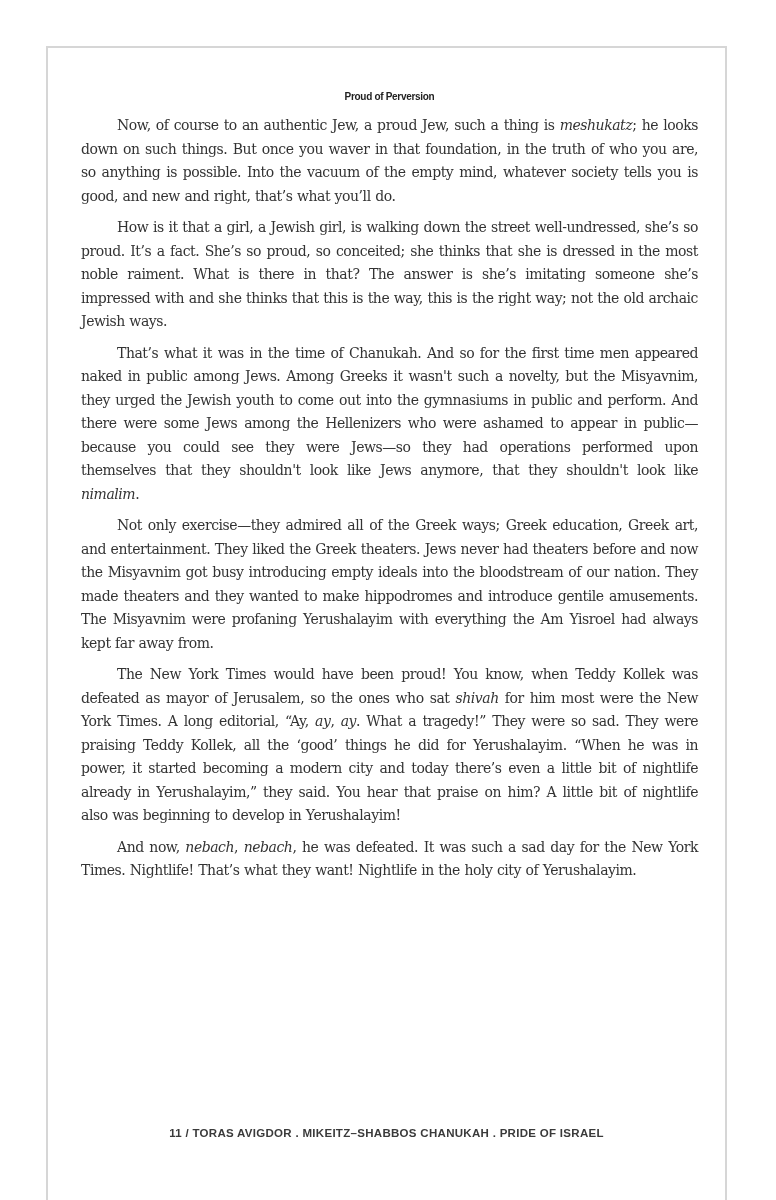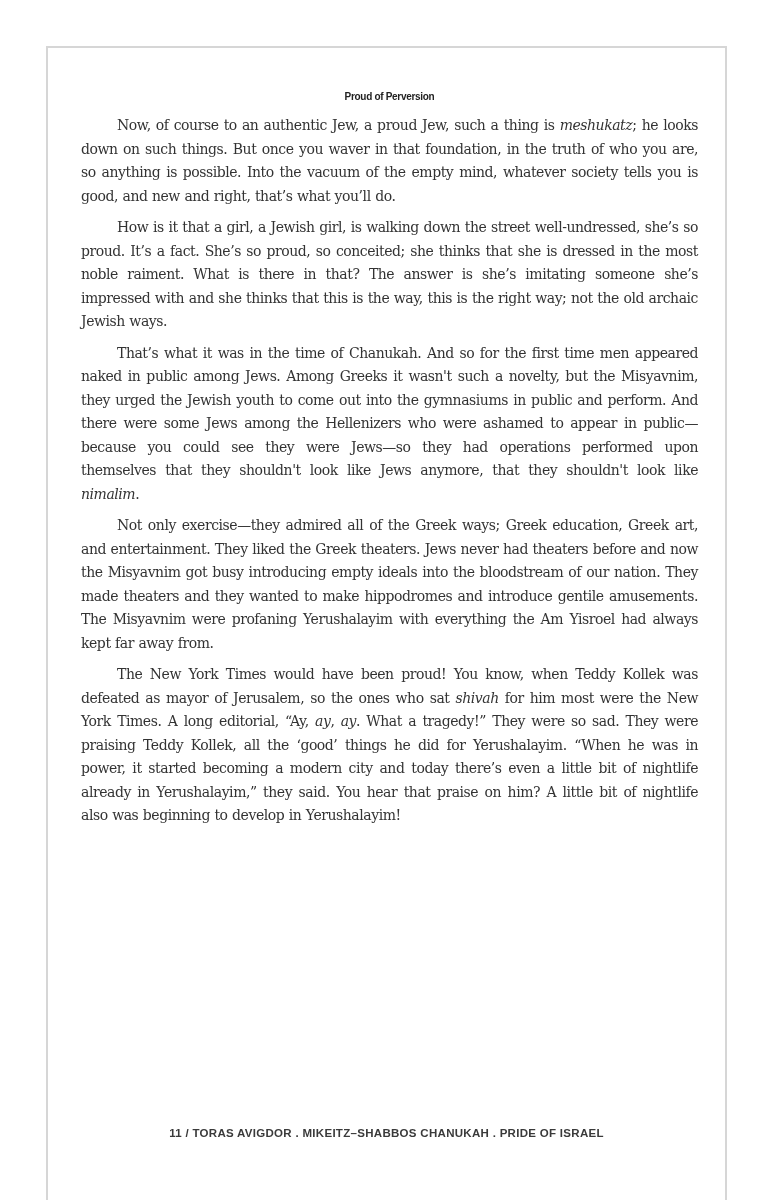--- a/index.html
+++ b/index.html
@@ -75,15 +75,16 @@
 
 <div class="page">
   <div class="content">
     <h2 class="heading">Proud of Perversion</h2>
     <p class="para">Now, of course to an authentic Jew, a proud Jew, such a thing is <i>meshukatz</i>; he looks down on such things. But once you waver in that foundation, in the truth of who you are, so anything is possible. Into the vacuum of the empty mind, whatever society tells you is good, and new and right, that’s what you’ll do.</p>
     <p class="para">How is it that a girl, a Jewish girl, is walking down the street well-undressed, she’s so proud. It’s a fact. She’s so proud, so conceited; she thinks that she is dressed in the most noble raiment. What is there in that? The answer is she’s imitating someone she’s impressed with and she thinks that this is the way, this is the right way; not the old archaic Jewish ways.</p>
     <p class="para">That’s what it was in the time of Chanukah. And so for the first time men appeared naked in public among Jews. Among Greeks it wasn't such a novelty, but the Misyavnim, they urged the Jewish youth to come out into the gymnasiums in public and perform. And there were some Jews among the Hellenizers who were ashamed to appear in public—because you could see they were Jews—so they had operations performed upon themselves that they shouldn't look like Jews anymore, that they shouldn't look like <i>nimalim</i>.</p>
 
     <p class="para">Not only exercise—they admired all of the Greek ways; Greek education, Greek art, and entertainment. They liked the Greek theaters. Jews never had theaters before and now the Misyavnim got busy introducing empty ideals into the bloodstream of our nation. They made theaters and they wanted to make hippodromes and introduce gentile amusements. The Misyavnim were profaning Yerushalayim with everything the Am Yisroel had always kept far away from.</p>
     <p class="para">The New York Times would have been proud! You know, when Teddy Kollek was defeated as mayor of Jerusalem, so the ones who sat <i>shivah</i> for him most were the New York Times. A long editorial, “Ay, <i>ay</i>, <i>ay</i>. What a tragedy!” They were so sad. They were praising Teddy Kollek, all the ‘good’ things he did for Yerushalayim. “When he was in power, it started becoming a modern city and today there’s even a little bit of nightlife already in Yerushalayim,” they said. You hear that praise on him? A little bit of nightlife also was beginning to develop in Yerushalayim!</p>
+    <p class="para">And now, <i>nebach</i>, <i>nebach</i>, he was defeated. It was such a sad day for the New York Times. Nightlife! That’s what they want! Nightlife in the holy city of Yerushalayim.</p>
   </div>
   <div class="footer">11 / TORAS AVIGDOR . MIKEITZ–SHABBOS CHANUKAH . PRIDE OF ISRAEL</div>
 </div>
 
 </body></html>

